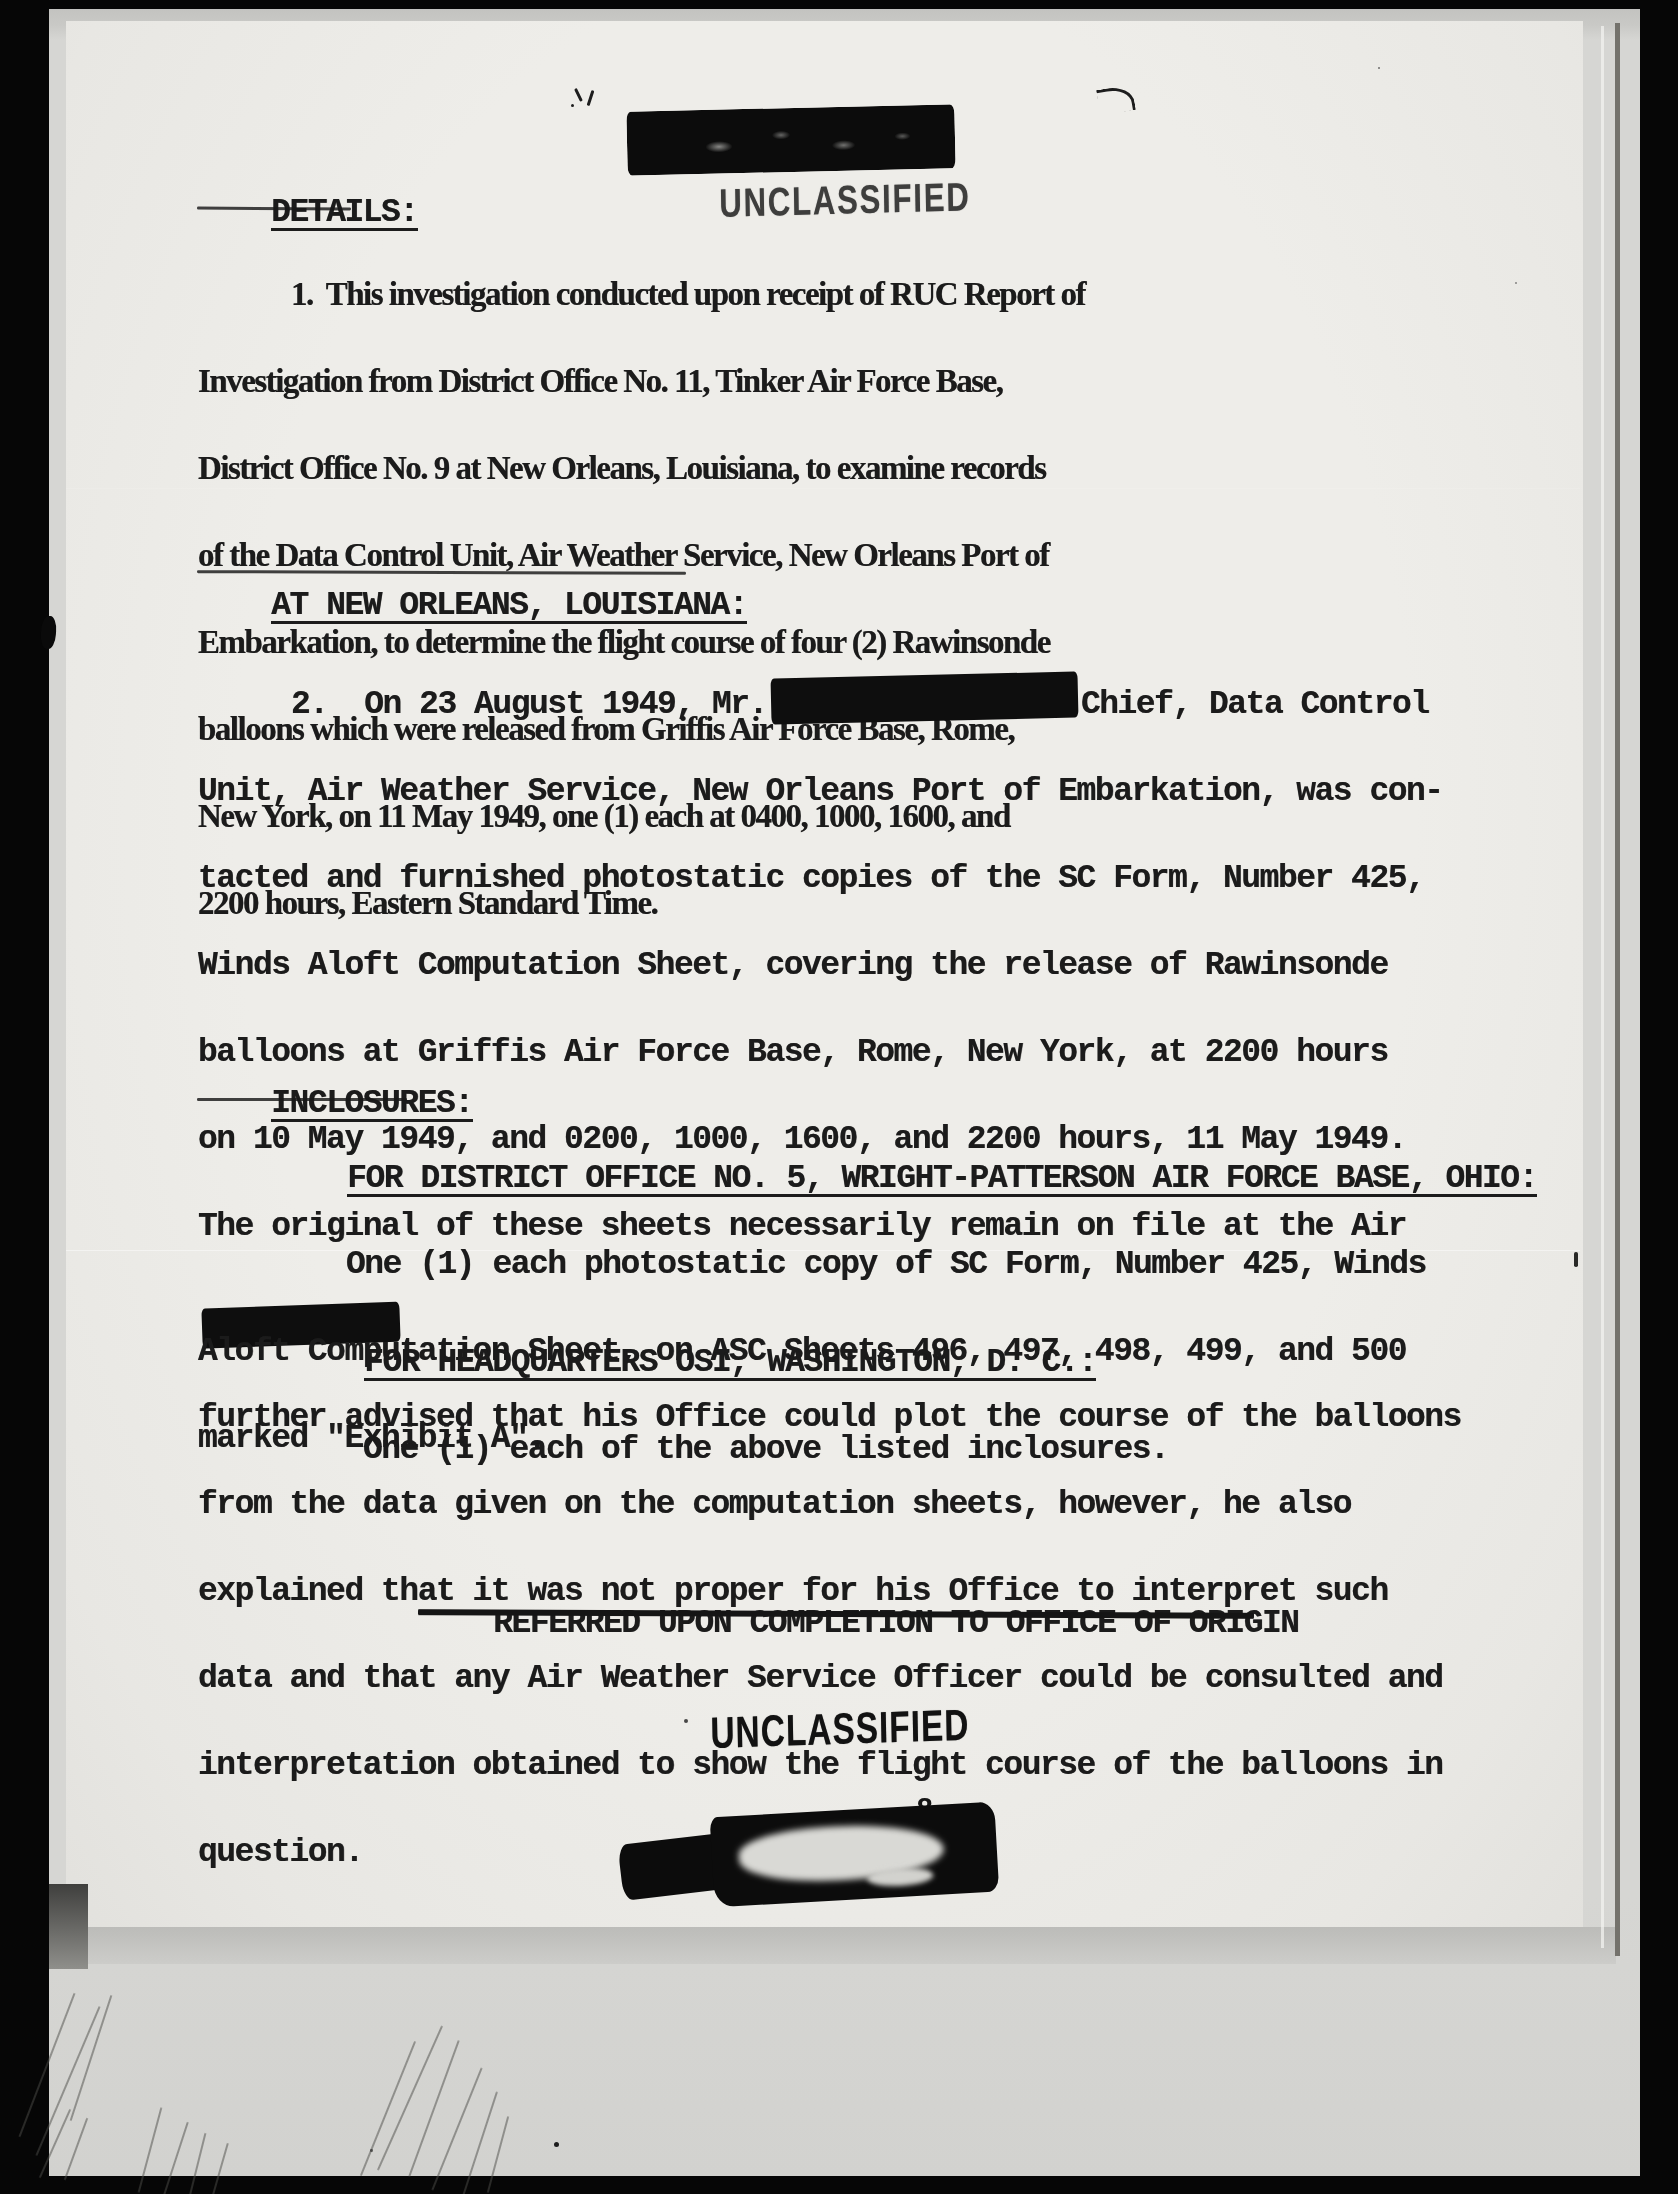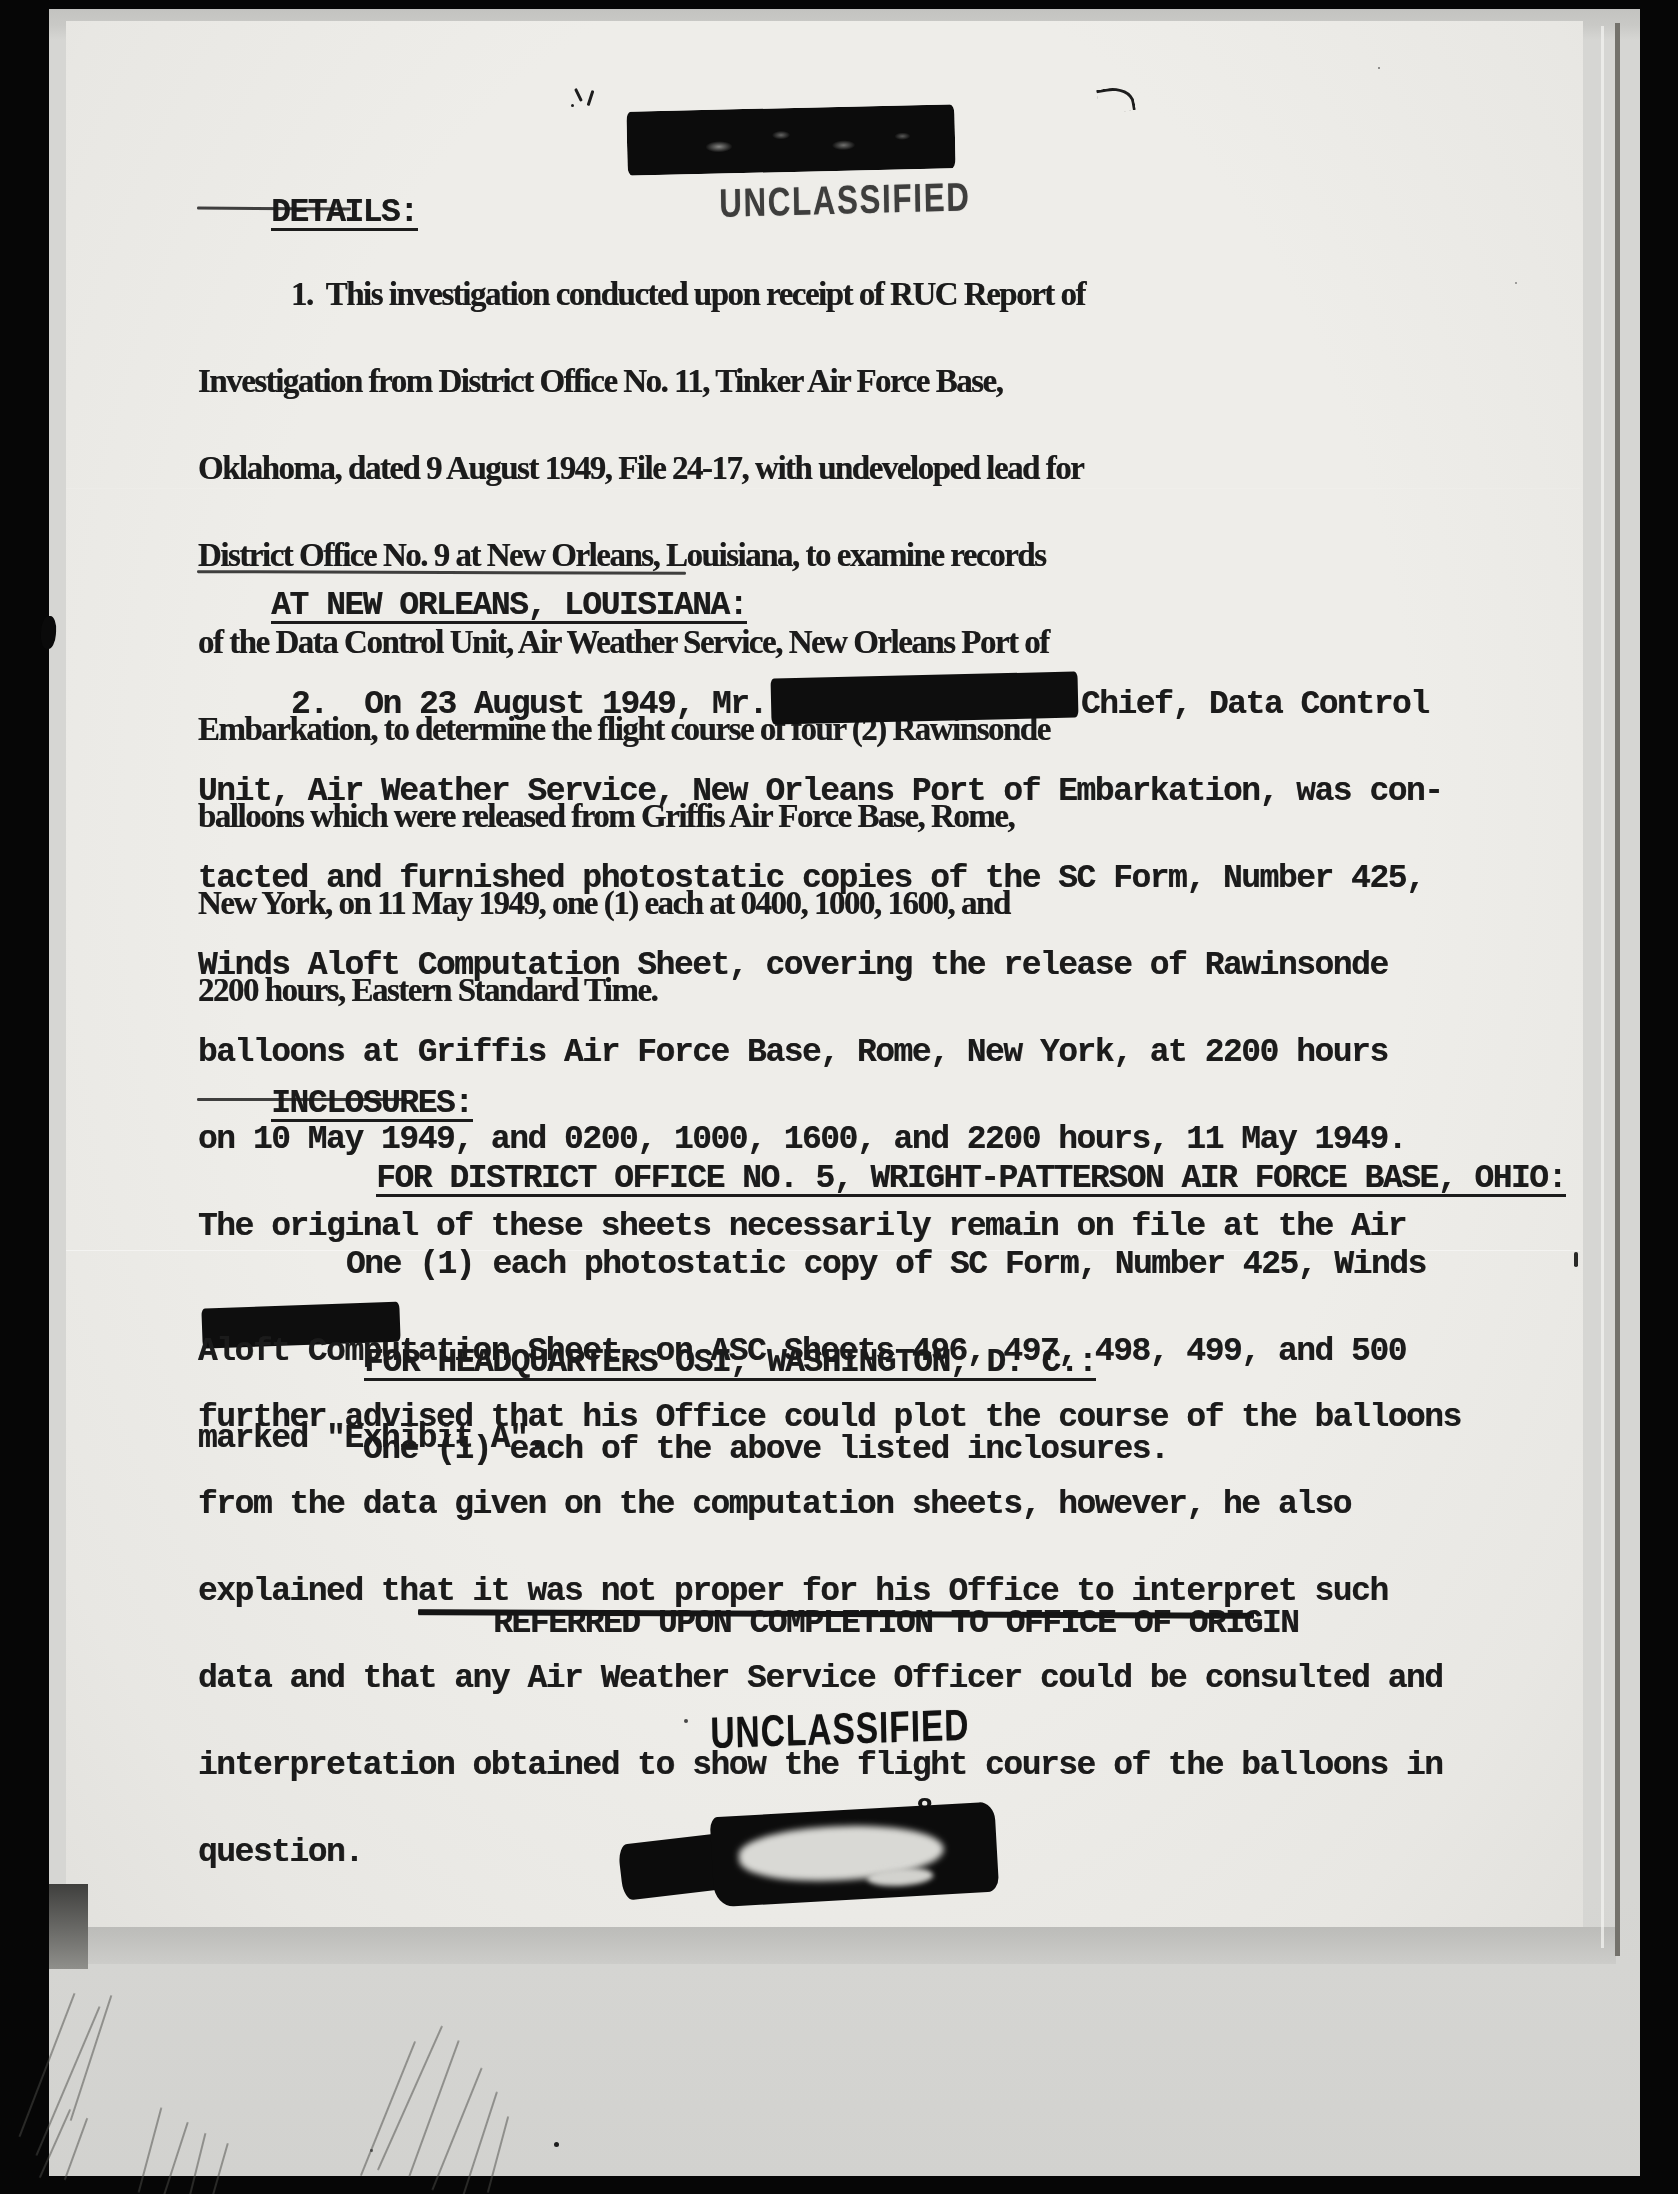--- a/index.html
+++ b/index.html
@@ -103,21 +103,20 @@
   <div class="stamp stamp-bottom">UNCLASSIFIED</div>
 
   <div class="tw" style="left:198px;top:169px;">
     <span class="u">DETAILS:</span>
   </div>
   <div class="stroke" style="left:197px;top:207px;width:154px;height:2.6px;transform:rotate(.3deg);"></div>
 
   <div class="tw" style="left:198px;top:222px;font-family:Liberation Serif, serif;">
     <div class="ind5">1.  This investigation conducted upon receipt of RUC Report of</div>
     <div>Investigation from District Office No. 11, Tinker Air Force Base,</div>
-    <div>Oklahoma, dated 9 August 1949, File 24-17, with undeveloped lead for</div>
     <div>District Office No. 9 at New Orleans, Louisiana, to examine records</div>
     <div>of the Data Control Unit, Air Weather Service, New Orleans Port of</div>
     <div>Embarkation, to determine the flight course of four (2) Rawinsonde</div>
     <div>balloons which were released from Griffis Air Force Base, Rome,</div>
     <div>New York, on 11 May 1949, one (1) each at 0400, 1000, 1600, and</div>
     <div>2200 hours, Eastern Standard Time.</div>
   </div>
 
   <div class="tw" style="left:198px;top:562px;">
     <span class="u">AT NEW ORLEANS, LOUISIANA:</span>
@@ -139,21 +138,21 @@
     <div>data and that any Air Weather Service Officer could be consulted and</div>
     <div>interpretation obtained to show the flight course of the balloons in</div>
     <div>question.</div>
   </div>
 
   <div class="tw" style="left:198px;top:1060px;">
     <span class="u">INCLOSURES:</span>
   </div>
   <div class="stroke" style="left:197px;top:1098px;width:210px;height:2.6px;"></div>
 
-  <div class="tw" style="left:303px;top:1135px;">
+  <div class="tw" style="left:274px;top:1135px;">
     <span class="u">FOR DISTRICT OFFICE NO. 5, WRIGHT-PATTERSON AIR FORCE BASE, OHIO:</span>
   </div>
 
   <div class="tw" style="left:198px;top:1192px;">
     <div class="ind8">One (1) each photostatic copy of SC Form, Number 425, Winds</div>
     <div>Aloft Computation Sheet, on ASC Sheets 496, 497, 498, 499, and 500</div>
     <div>marked "Exhibit A".</div>
   </div>
 
   <div class="tw" style="left:291px;top:1319px;">

